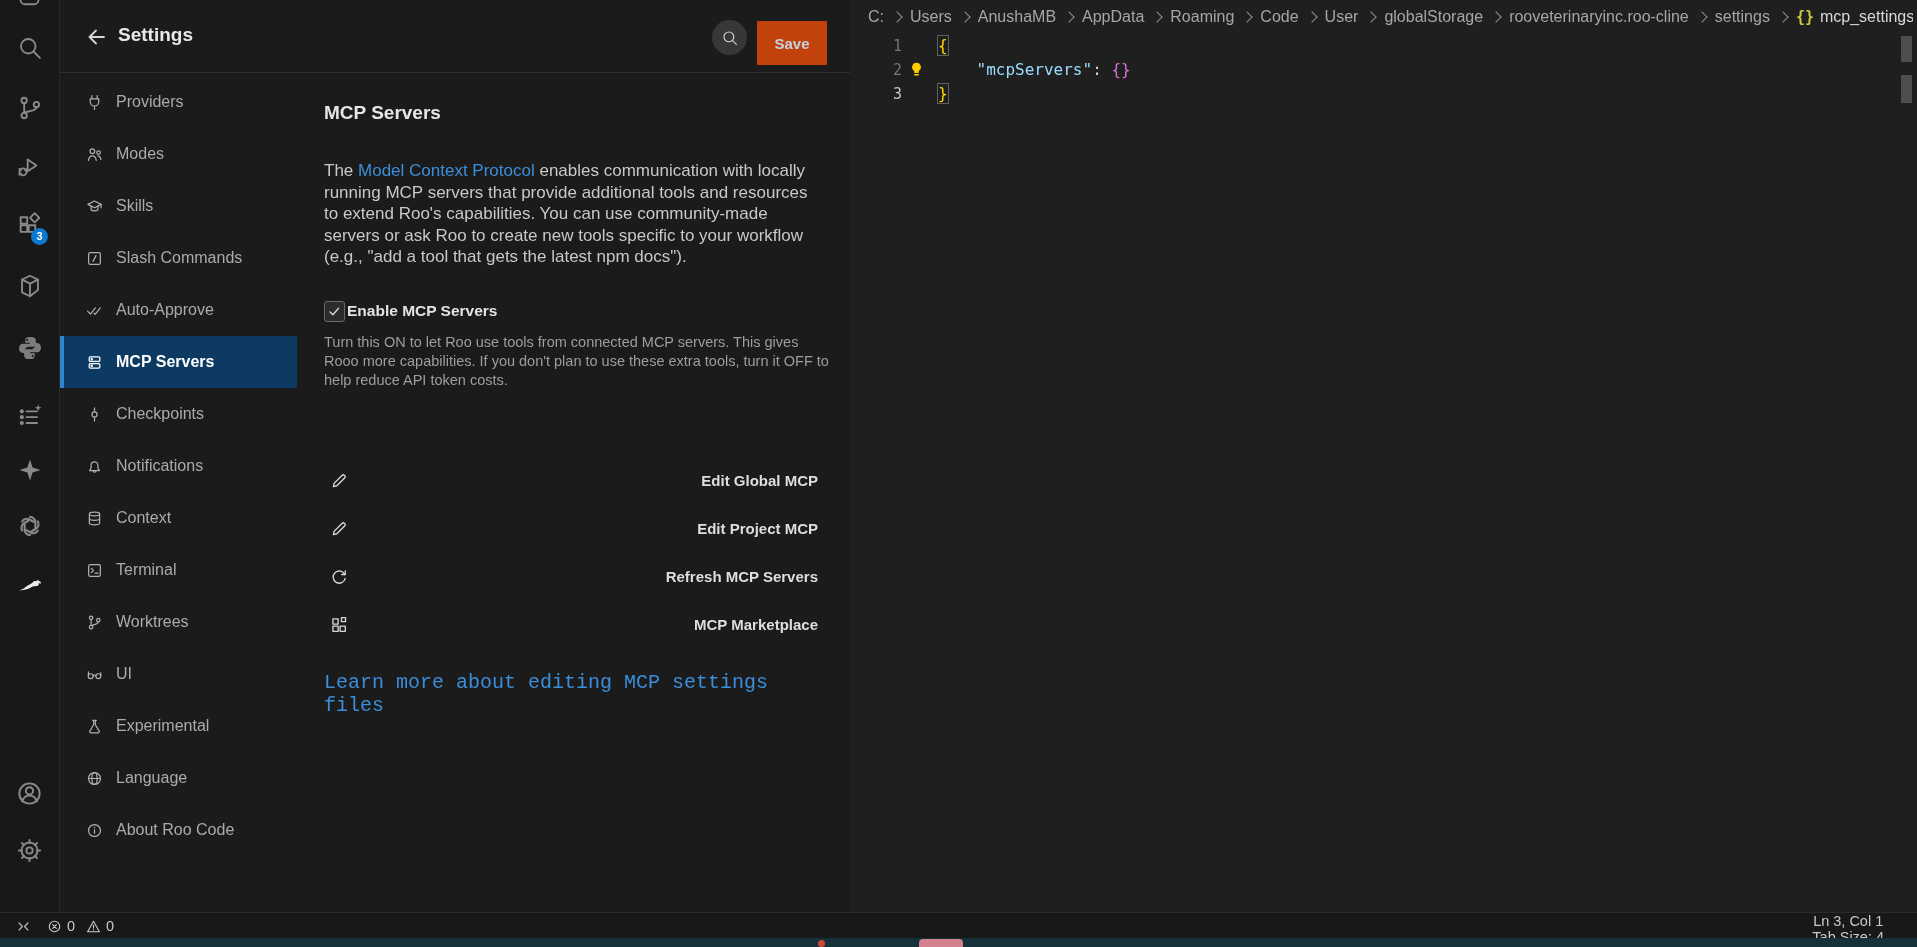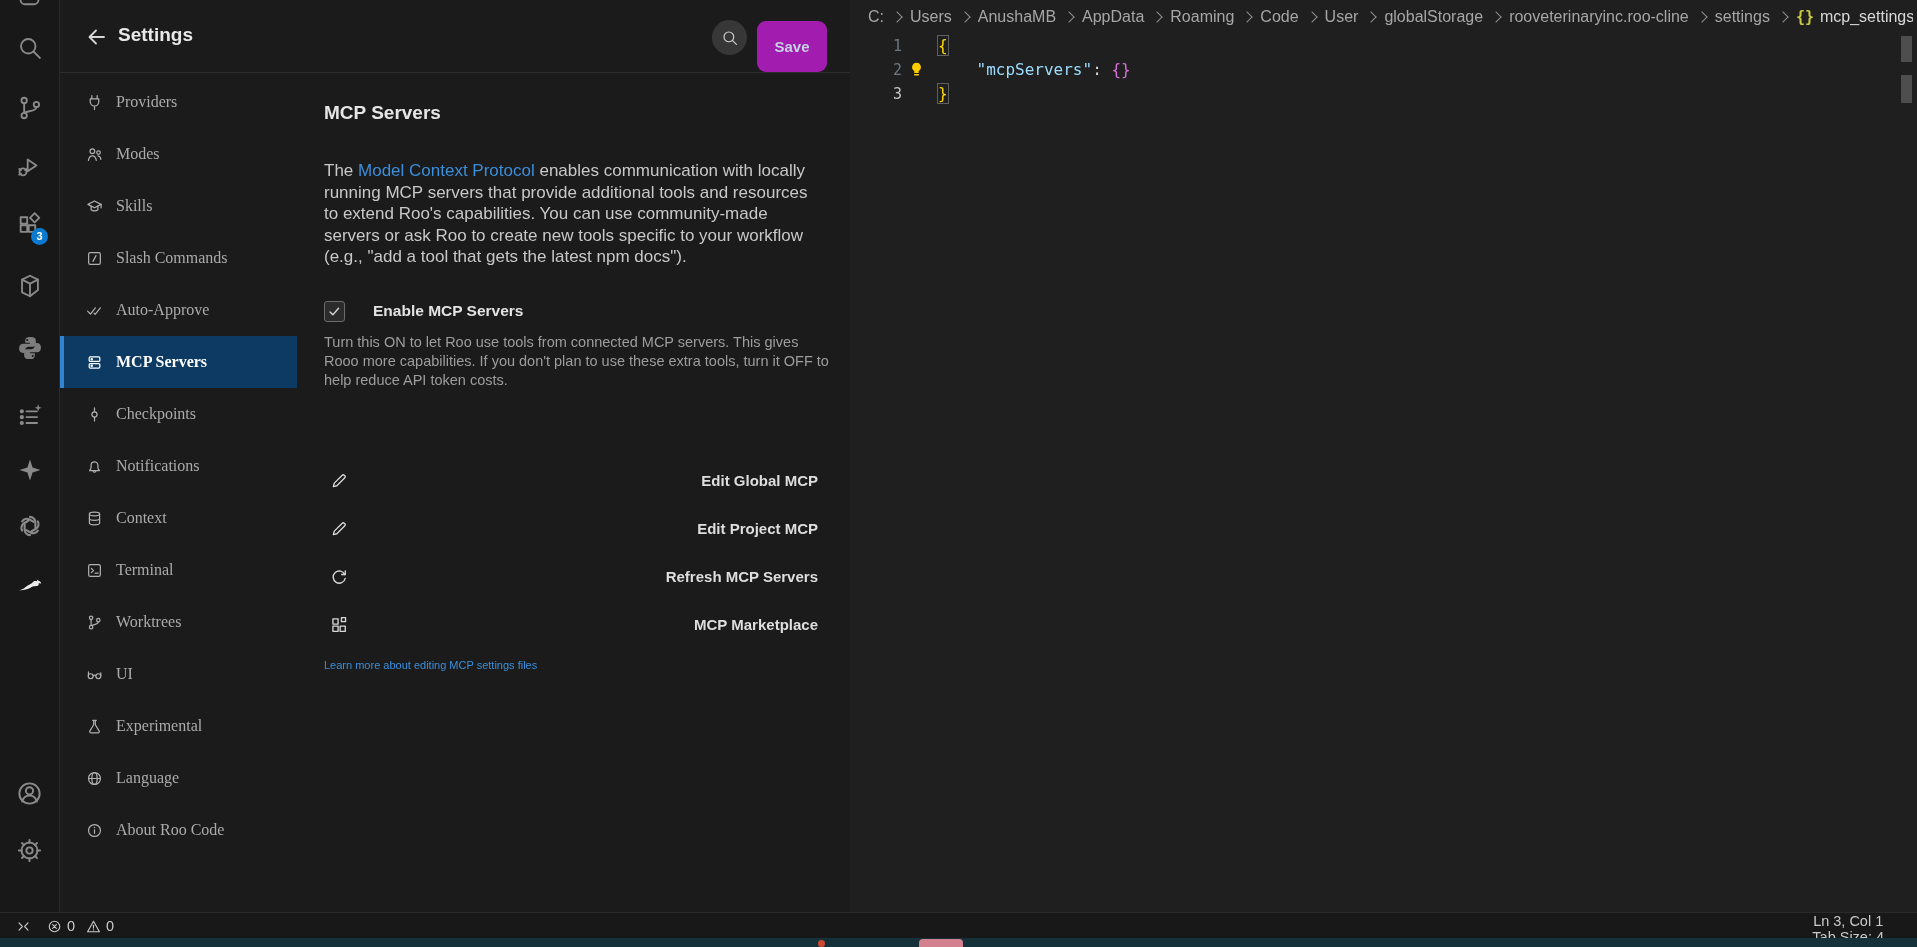--- a/index.html
+++ b/index.html
@@ -13,48 +13,48 @@
   .badge{position:absolute;left:31px;top:20px;min-width:17px;height:17px;border-radius:9px;background:#0a79d0;color:#fff;
          font-size:11px;line-height:17px;text-align:center;font-weight:700;}
 
   
   .settings-panel{position:absolute;left:60px;top:0;width:790px;height:912px;background:#1b1b1b;}
   .panel-header{position:absolute;left:0;top:0;width:100%;height:72px;border-bottom:1px solid #2e2e2e;}
   .back-btn{position:absolute;left:22px;top:22px;width:30px;height:30px;display:flex;align-items:center;justify-content:center;cursor:pointer;}
   .panel-title{position:absolute;left:58px;top:24px;font-size:19px;font-weight:700;color:#e8e8e8;}
   .search-btn{position:absolute;left:652px;top:20px;width:35px;height:35px;border-radius:50%;background:#373737;
               display:flex;align-items:center;justify-content:center;cursor:pointer;}
-  .save-btn{position:absolute;left:697px;top:21px;width:70px;height:51px;border-radius:9px;background:#a21caf;border:none;
+  .save-btn{position:absolute;left:697px;top:21px;width:70px;height:44px;border-radius:0;background:#c2410c;border:none;
             color:#c3d3e4;font-size:15px;font-weight:600;font-family:inherit;cursor:pointer;}
 
   
   .nav{position:absolute;left:0;top:76px;width:237px;}
   .nav-item{position:relative;height:52px;display:flex;align-items:center;cursor:pointer;color:#ababab;}
   .nav-item .nicon{margin-left:26px;stroke:#b0b0b0;fill:none;stroke-width:1.15;stroke-linecap:round;stroke-linejoin:round;flex:none;}
-  .nav-item .nlabel{margin-left:13px;font-size:16px;white-space:nowrap;font-family:Liberation Serif, serif;}
+  .nav-item .nlabel{margin-left:13px;font-size:16px;white-space:nowrap;}
   .nav-item.selected{background:#0d3a62;border-left:4px solid #2f86cf;color:#ffffff;}
   .nav-item.selected .nicon{stroke:#ffffff;margin-left:22px;}
   .nav-item.selected .nlabel{font-weight:600;}
 
   
   .content{position:absolute;left:264px;top:72px;width:500px;}
   .content h1{margin:30px 0 0 0;font-size:19px;font-weight:600;color:#e6e6e6;}
   .intro{margin-top:36px;font-size:17px;line-height:21.5px;color:#c8c8c8;}
   a.link{color:#3b8eda;text-decoration:none;cursor:pointer;}
-  .enable-row{margin-top:33px;display:flex;align-items:center;gap:28px;cursor:pointer;}
+  .enable-row{margin-top:33px;display:flex;align-items:center;gap:2px;cursor:pointer;}
   .checkbox{width:19px;height:19px;border-radius:3px;background:#2b2b2b;border:1px solid #6b6b6b;
             display:flex;align-items:center;justify-content:center;flex:none;}
   .enable-label{font-size:15.5px;font-weight:700;color:#e3e3e3;}
   .enable-desc{margin-top:11px;font-size:14.5px;line-height:19px;color:#9d9d9d;width:505px;}
   .btn-stack{margin-top:67px;}
   .mcp-btn{height:48px;display:flex;align-items:center;justify-content:space-between;gap:16px;cursor:pointer;
            background:transparent;border:none;width:100%;color:#dedede;font-family:inherit;}
   .mcp-btn .blabel{font-size:15px;font-weight:700;}
   .bicon{stroke:#d8d8d8;fill:none;stroke-width:1.2;stroke-linecap:round;stroke-linejoin:round;}
-  .learn-more{display:inline-block;margin-top:10px;font-size:11px;}
+  .learn-more{display:inline-block;margin-top:22px;font-size:20px;font-family:Liberation Mono, monospace;}
 
   
   .editor{position:absolute;left:850px;top:0;width:1067px;height:912px;background:#1f1f1f;}
   .breadcrumbs{position:absolute;left:18px;top:0;height:34px;display:flex;align-items:center;white-space:nowrap;overflow:hidden;width:1045px;}
   .crumb{font-size:16px;color:#a6a6a6;cursor:pointer;}
   .crumb.last{color:#d8d8d8;}
   .chev{display:inline-block;width:7px;height:7px;border-top:1.6px solid #8f8f8f;border-right:1.6px solid #8f8f8f;
         transform:rotate(45deg);margin:0 9px 0 9px;flex:none;}
   .json-braces{color:#cbcb41;font-weight:700;font-size:15px;margin-right:6px;font-family:"DejaVu Sans Mono",monospace;}
   .code-area{position:absolute;left:0;top:34px;width:100%;font-family:"DejaVu Sans Mono",monospace;font-size:16px;line-height:24px;}

